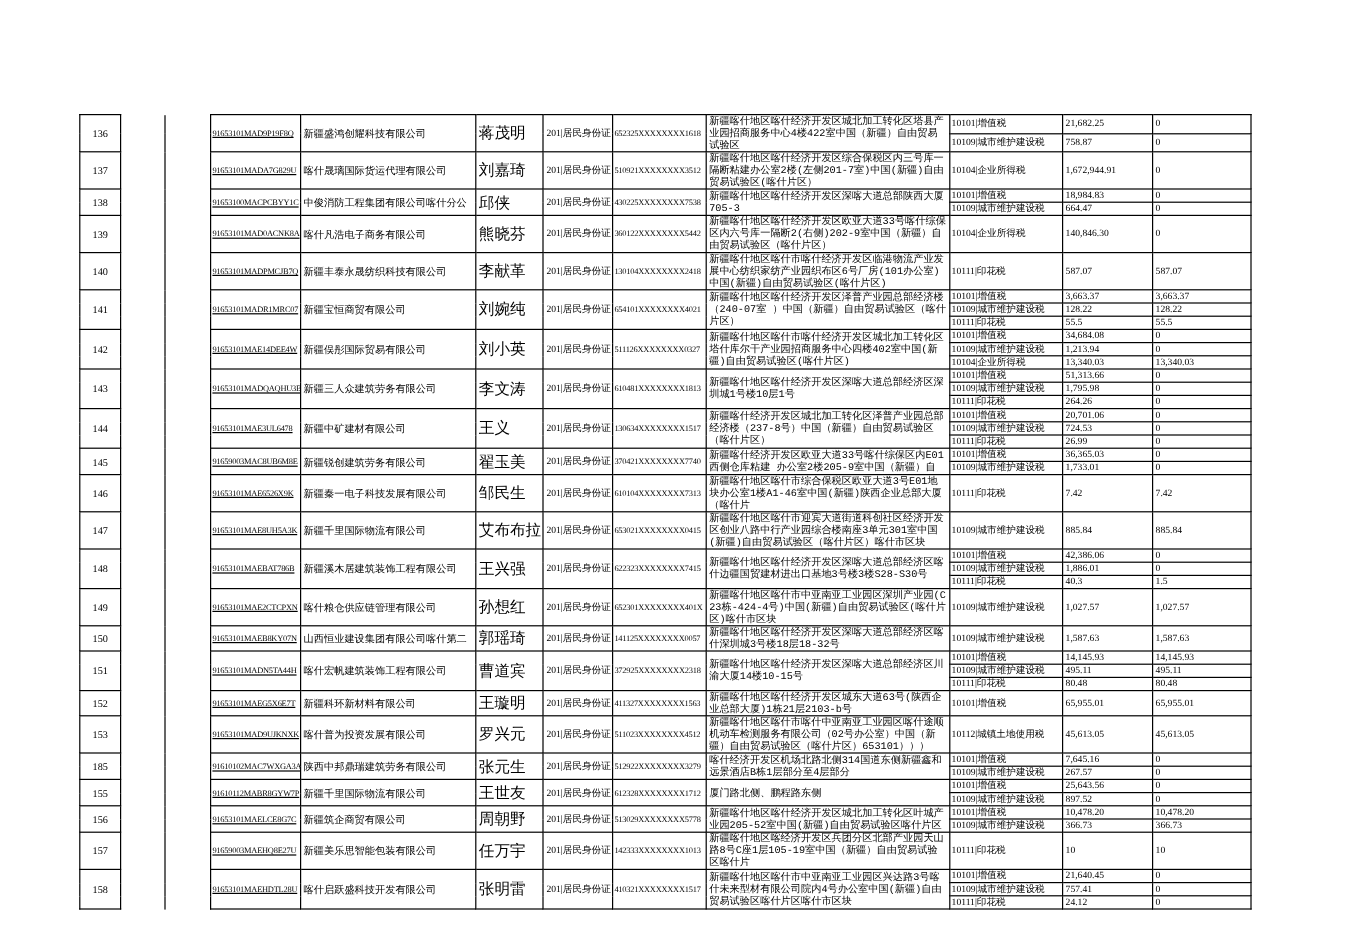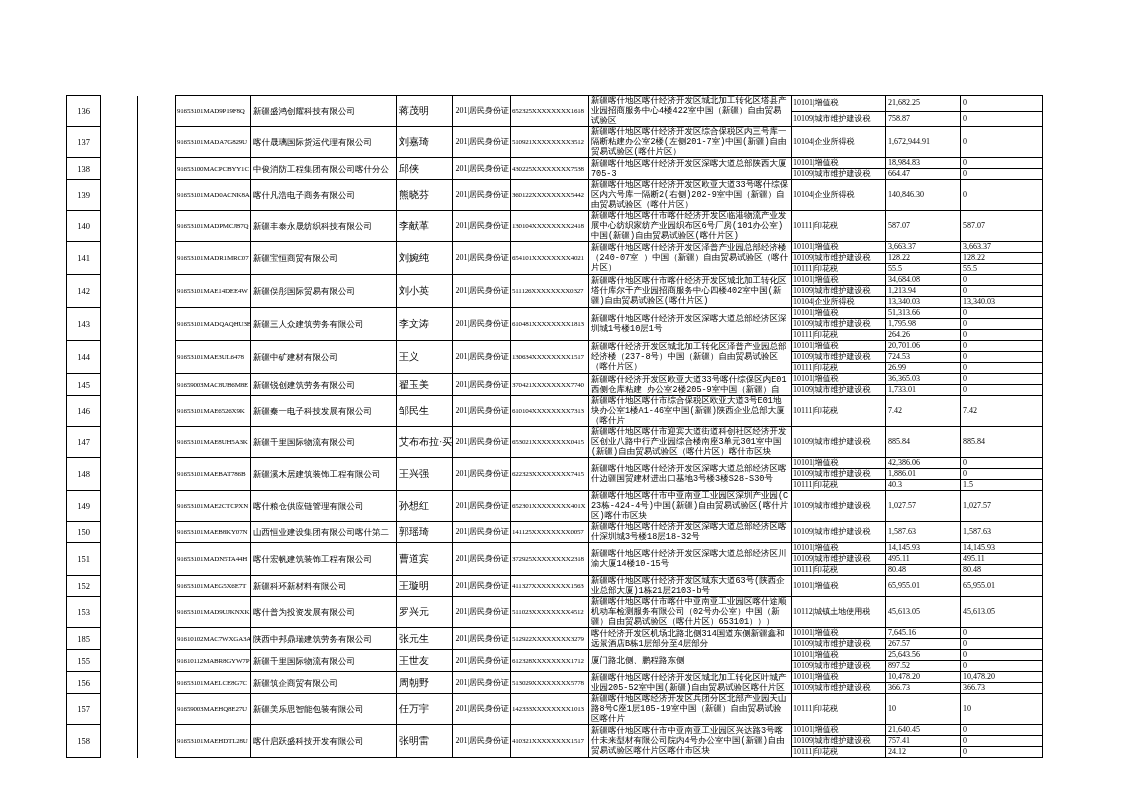--- a/index.html
+++ b/index.html
@@ -10,23 +10,23 @@
   .page{position:absolute;left:0;top:0;width:1122px;height:793px;background:#fff;}
   table.reg{
     position:absolute;left:66px;top:95px;width:976px;
     border-collapse:collapse;table-layout:fixed;
   }
   td{border:1px solid #000;vertical-align:middle;padding:0 2px;
      font-size:8.5px;line-height:10px;overflow:hidden;}
   td.gap{border:none;padding:0;}
   td.g1{border-right:1px solid #000;}
   td.num{text-align:center;font-size:8.5px;}
-  td.code{font-size:7px;letter-spacing:-0.2px;white-space:nowrap;padding:0 1px;}
+  td.code{font-size:7px;letter-spacing:-0.2px;white-space:nowrap;padding:0 1px;text-decoration:underline;}
   td.company{white-space:nowrap;font-size:8.5px;margin-left:39px;}
-  td.person{white-space:nowrap;font-size:10px;}
+  td.person{white-space:nowrap;font-size:13px;}
   td.idtype{white-space:nowrap;font-size:8px;padding:0 1px;text-align:right;}
   td.idnum{font-size:7px;letter-spacing:-0.2px;white-space:nowrap;padding:0 1px;}
   td.addr{font-size:8.5px;line-height:10px;word-break:break-all;padding:0 2px;font-family:Liberation Mono, monospace;}
   td.tax{font-size:8px;white-space:nowrap;height:10px;padding:0 1px;}
   td.amt{font-size:8px;white-space:nowrap;height:10px;padding:0 2px;}
   col.c-num{width:34px}col.c-g1{width:37px}col.c-g2{width:38px}
   col.c-code{width:75px}col.c-company{width:146px}col.c-person{width:56px}
   col.c-idtype{width:58px}col.c-idnum{width:78px}col.c-addr{width:203px}
   col.c-tax{width:94px}col.c-a1{width:75px}col.c-a2{width:82px}
 </style>

